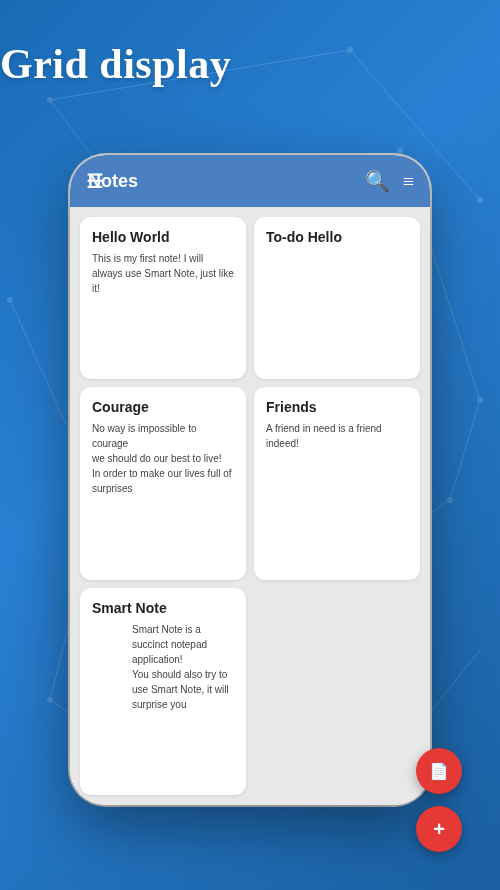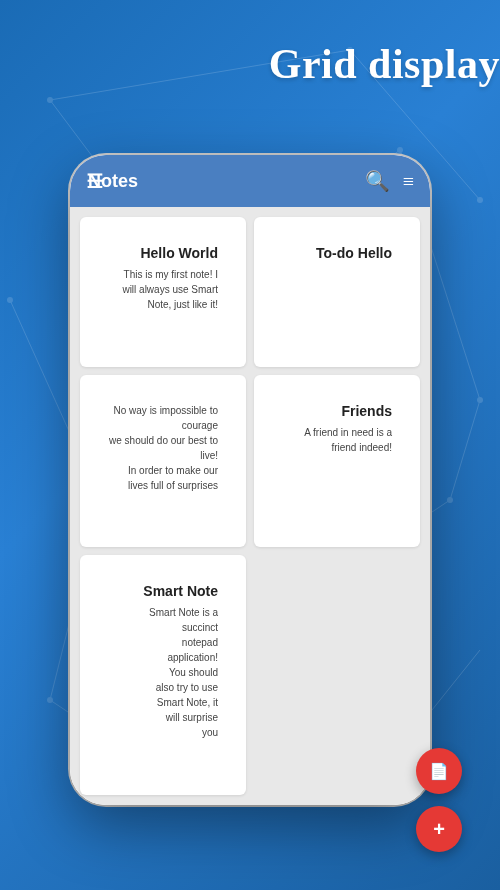--- a/index.html
+++ b/index.html
@@ -16,21 +16,21 @@
     
     .bg-canvas {
       position: absolute;
       top: 0; left: 0;
       width: 100%; height: 100%;
       opacity: 0.15;
       pointer-events: none;
     }
 
     .page-title {
-      text-align: right;
+      text-align: left;
       color: white;
       font-size: 42px;
       font-weight: bold;
       font-family: Georgia, serif;
       padding-top: 40px;
       padding-bottom: 30px;
       text-shadow: 0 2px 4px rgba(0,0,0,0.2);
       letter-spacing: 0.5px;
     }
 
@@ -90,24 +90,23 @@
       grid-template-columns: 1fr 1fr;
       gap: 8px;
       padding: 10px;
       background: #e8e8e8;
       flex: 1;
       overflow-y: auto;
     }
 
     .note-card {
       background: white;
-      border-radius: 6px;
-      padding: 28px;
+      border-radius: 11px;
+      padding: 12px;
       box-shadow: 0 1px 3px rgba(0,0,0,0.1);
-      text-align: right;
     }
 
     .note-title {
       font-size: 14px;
       font-weight: bold;
       color: #222;
       margin-bottom: 6px;
       font-family: Arial, sans-serif;
     }
 
@@ -198,20 +197,21 @@
       <div class="note-card">
         <div class="note-title">Hello World</div>
         <div class="note-body">This is my first note! I will always use Smart Note, just like it!</div>
       </div>
 
       <div class="note-card">
         <div class="note-title">To-do Hello</div>
       </div>
 
       <div class="note-card">
+        <div class="note-title">Courage</div>
         <div class="note-body" style="white-space: pre-line;">No way is impossible to courage
 we should do our best to live!
 In order to make our lives full of surprises</div>
       </div>
 
       <div class="note-card">
         <div class="note-title">Friends</div>
         <div class="note-body">A friend in need is a friend indeed!</div>
       </div>
 

